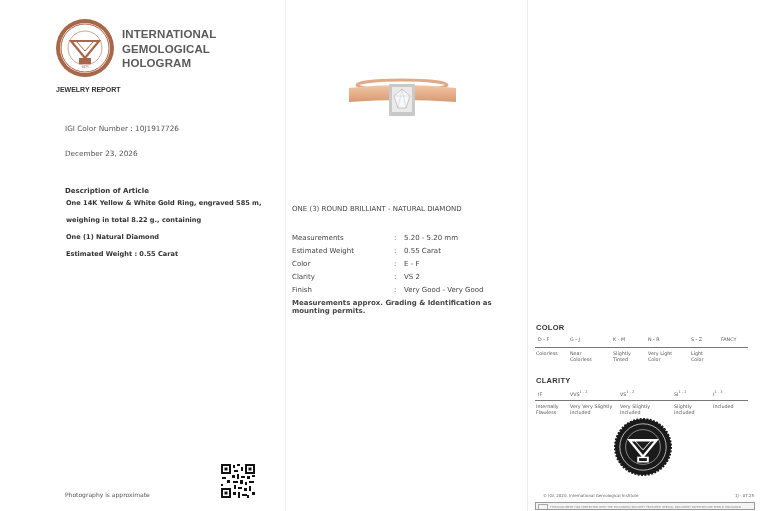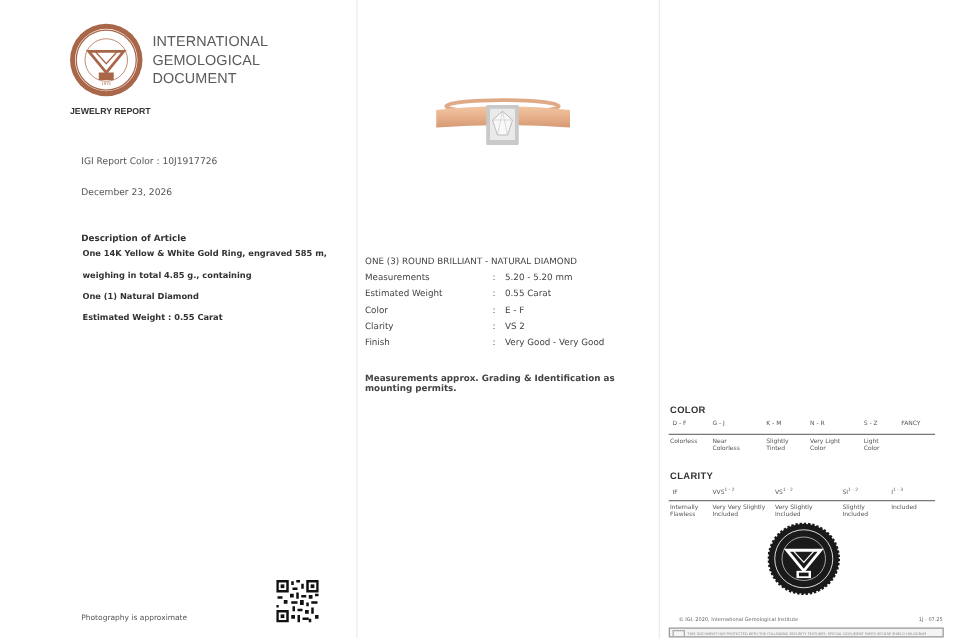--- a/index.html
+++ b/index.html
@@ -7,35 +7,35 @@
     width: 768px; height: 511px; overflow: hidden; position: relative;
     background: #ffffff;
     font-family: "DejaVu Sans", sans-serif;
     color: #3a3a3a;
   }
   .fold { position: absolute; top: 0; width: 1px; height: 511px; background: #ececec; }
   .abs { position: absolute; }
 
   
   .logo { left: 55px; top: 18px; width: 60px; height: 60px; }
-  .org-name { left: 122px; top: 27px; font-family: "Liberation Sans", sans-serif; font-weight: normal;
+  .org-name { left: 122px; top: 27px; font-family: "Liberation Sans", sans-serif; font-weight: bold;
     font-size: 11.5px; line-height: 14.5px; color: #5a5a5a; letter-spacing: 0.1px; }
   .report-type { left: 56px; top: 86px; font-family: "Liberation Sans", sans-serif; font-weight: bold; font-size: 7px; color: #333; }
   .report-num { left: 65px; top: 124px; font-size: 7.3px; color: #555; }
   .report-date { left: 65px; top: 149px; font-size: 7.3px; color: #555; }
   .desc-heading { left: 65px; top: 187px; font-size: 7px; font-weight: bold; color: #333; }
   .desc-line { left: 66px; font-size: 6.6px; font-weight: bold; color: #333; }
   .photo-note { left: 65px; top: 491px; font-size: 6px; color: #555; }
   .qr { left: 221px; top: 464px; width: 34px; height: 34px; }
 
   
   .ring { left: 345px; top: 72px; width: 115px; height: 48px; }
   .diamond-title { left: 292px; top: 205px; font-size: 7px; color: #444; }
   .spec-row { left: 292px; font-size: 7px; color: #444; }
-  .spec-row .k { display: inline-block; width: 102px; }
+  .spec-row .k { display: inline-block; width: 102px; margin-top: 16px; }
   .spec-row .sep { display: inline-block; width: 10px; }
   .comment { left: 292px; top: 299px; width: 210px; font-size: 7px; line-height: 8px; color: #444; font-weight: bold; }
 
   
   .scale-title { left: 536px; font-family: "Liberation Sans", sans-serif; font-weight: bold; font-size: 7.5px; color: #333; letter-spacing: 0.3px; }
   .scale-grade { font-size: 4.8px; color: #555; position: absolute; }
   .scale-grade sup { font-size: 3.5px; }
   .scale-line { position: absolute; left: 535px; width: 213px; height: 1px; background: #777; }
   .scale-desc { font-size: 4.8px; line-height: 5.6px; color: #555; position: absolute; }
   .seal2 { left: 614px; top: 418px; width: 58px; height: 58px; }
@@ -60,29 +60,29 @@
   <circle cx="30" cy="30" r="17" fill="none" stroke="#a9674a" stroke-width="0.6"></circle>
   <path d="M16 23 L44 23 L30 40 Z" fill="none" stroke="#a9674a" stroke-width="2.2"></path>
   <path d="M21 23 L30 33 L39 23" fill="none" stroke="#a9674a" stroke-width="1"></path>
   <rect x="24" y="40" width="12" height="6" fill="#a9674a"></rect>
   <text x="30" y="50" font-size="3" text-anchor="middle" fill="#a9674a" font-family="DejaVu Sans, sans-serif">1975</text>
 </svg>
 
 <div class="abs org-name">
   <div>INTERNATIONAL</div>
   <div>GEMOLOGICAL</div>
-  <div>DOCUMENT</div>
+  <div>HOLOGRAM</div>
 </div>
 
 <div class="abs report-type">JEWELRY REPORT</div>
-<div class="abs report-num">IGI Report Color : 10J1917726</div>
+<div class="abs report-num">IGI Color Number : 10J1917726</div>
 <div class="abs report-date">December 23, 2026</div>
 <div class="abs desc-heading">Description of Article</div>
 <div class="abs desc-line" style="top:199px">One 14K Yellow &amp; White Gold Ring, engraved 585 m,</div>
-<div class="abs desc-line" style="top:216px">weighing in total 4.85 g., containing</div>
+<div class="abs desc-line" style="top:216px">weighing in total 8.22 g., containing</div>
 <div class="abs desc-line" style="top:233px">One (1) Natural Diamond</div>
 <div class="abs desc-line" style="top:250px">Estimated Weight : 0.55 Carat</div>
 
 <div class="abs photo-note">Photography is approximate</div>
 
 <svg class="abs qr" viewBox="0 0 34 34">
   <rect width="34" height="34" fill="#fff"></rect>
   <g fill="#111">
     <rect x="0" y="0" width="10" height="10"></rect>
       <rect x="2" y="2" width="6" height="6" fill="#fff"></rect>

